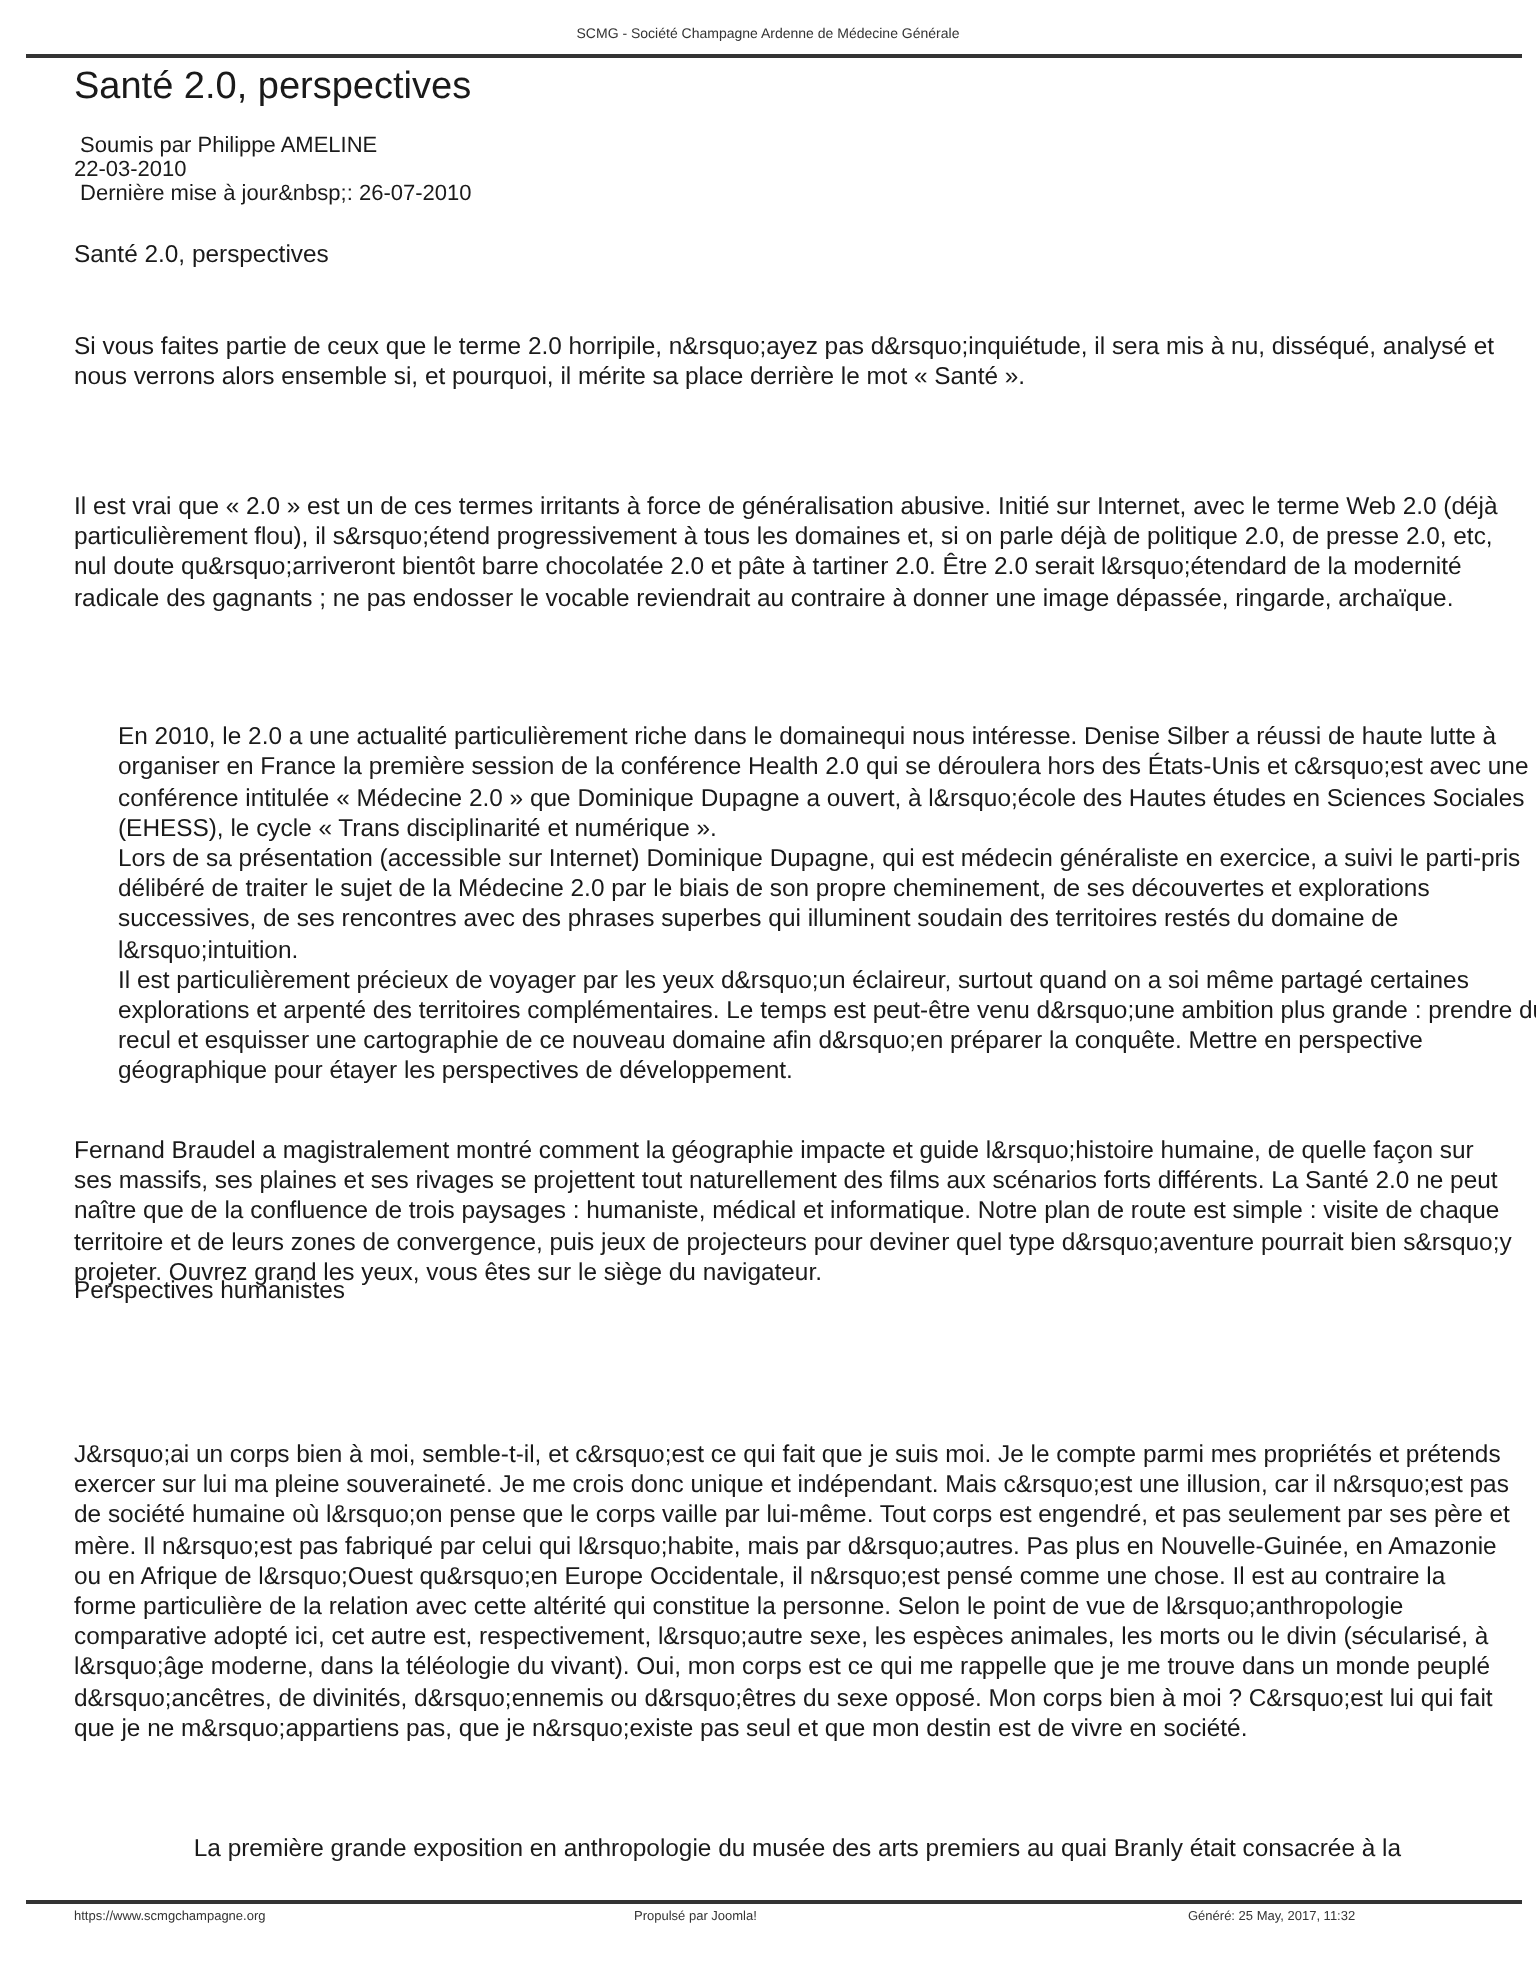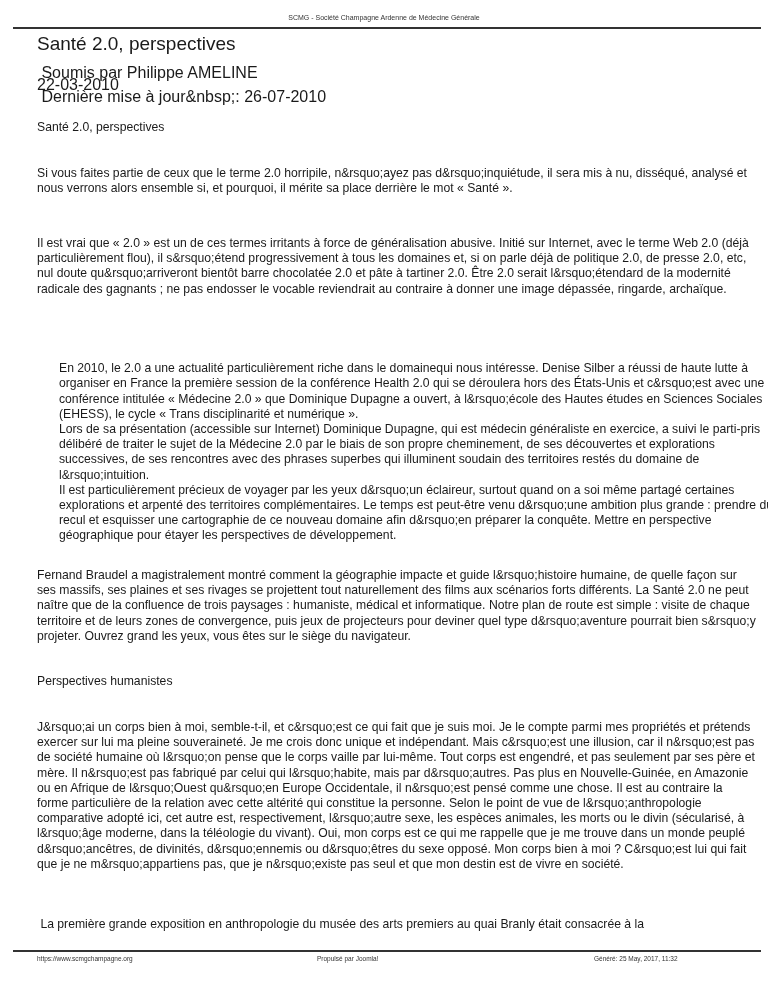--- a/index.html
+++ b/index.html
@@ -12,21 +12,21 @@
     font-size: 7px; color: #333;
   }
   .rule-top {
     position: absolute; top: 27px; left: 13px; width: 748px; height: 0;
     border-top: 2px solid #333;
   }
   .title {
     position: absolute; top: 33px; left: 37px;
     font-size: 19px; color: #1a1a1a; margin: 0; font-weight: normal;
   }
-  .meta { position: absolute; top: 67px; left: 37px; font-size: 16px; line-height: 12px; }
+  .meta { position: absolute; top: 67px; left: 37px; font-size: 11px; line-height: 12px; }
   .meta div { white-space: pre; }
   .content {
     position: absolute; left: 37px; width: 720px; font-size: 12.2px; line-height: 15.2px;
   }
   .p { margin: 0; }
   .footer-rule {
     position: absolute; top: 950px; left: 13px; width: 748px; border-top: 2px solid #333;
   }
   .footer {
     position: absolute; top: 955px; left: 0; width: 768px; font-size: 6.5px; color: #333;
@@ -46,38 +46,38 @@
   <div>22-03-2010</div>
   <div> Dernière mise à jour&amp;nbsp;: 26-07-2010</div>
 </div>
 
 <div class="content" style="top:120px">
   <p class="p">Santé 2.0, perspectives</p>
 </div>
 <div class="content" style="top:166px">
   <p class="p">Si vous faites partie de ceux que le terme 2.0 horripile, n&amp;rsquo;ayez pas d&amp;rsquo;inquiétude, il sera mis à nu, disséqué, analysé et nous verrons alors ensemble si, et pourquoi, il mérite sa place derrière le mot « Santé ».</p>
 </div>
-<div class="content" style="top:236px">
+<div class="content" style="top:246px">
   <p class="p">Il est vrai que « 2.0 » est un de ces termes irritants à force de généralisation abusive. Initié sur Internet, avec le terme Web 2.0 (déjà particulièrement flou), il s&amp;rsquo;étend progressivement à tous les domaines et, si on parle déjà de politique 2.0, de presse 2.0, etc, nul doute qu&amp;rsquo;arriveront bientôt barre chocolatée 2.0 et pâte à tartiner 2.0. Être 2.0 serait l&amp;rsquo;étendard de la modernité radicale des gagnants ; ne pas endosser le vocable reviendrait au contraire à donner une image dépassée, ringarde, archaïque.</p>
 </div>
 <div class="content" style="top:346px; white-space: pre-line; margin-left: 22px;">
   <p class="p">En 2010, le 2.0 a une actualité particulièrement riche dans le domainequi nous intéresse. Denise Silber a réussi de haute lutte à organiser en France la première session de la conférence Health 2.0 qui se déroulera hors des États-Unis et c&amp;rsquo;est avec une conférence intitulée « Médecine 2.0 » que Dominique Dupagne a ouvert, à l&amp;rsquo;école des Hautes études en Sciences Sociales (EHESS), le cycle « Trans disciplinarité et numérique ».
 Lors de sa présentation (accessible sur Internet) Dominique Dupagne, qui est médecin généraliste en exercice, a suivi le parti-pris délibéré de traiter le sujet de la Médecine 2.0 par le biais de son propre cheminement, de ses découvertes et explorations successives, de ses rencontres avec des phrases superbes qui illuminent soudain des territoires restés du domaine de l&amp;rsquo;intuition.
 Il est particulièrement précieux de voyager par les yeux d&amp;rsquo;un éclaireur, surtout quand on a soi même partagé certaines explorations et arpenté des territoires complémentaires. Le temps est peut-être venu d&amp;rsquo;une ambition plus grande : prendre du recul et esquisser une cartographie de ce nouveau domaine afin  d&amp;rsquo;en préparer la conquête. Mettre en perspective géographique pour étayer les perspectives de développement.</p>
 </div>
 <div class="content" style="top:568px">
   <p class="p">Fernand Braudel a magistralement montré comment la géographie impacte et guide l&amp;rsquo;histoire humaine, de quelle façon sur ses massifs, ses plaines et ses rivages se projettent tout naturellement des films aux scénarios forts différents. La Santé 2.0 ne peut naître que de la confluence de trois paysages : humaniste, médical et informatique. Notre plan de route est simple : visite de chaque territoire et de leurs zones de convergence, puis jeux de projecteurs pour deviner quel type d&amp;rsquo;aventure pourrait bien s&amp;rsquo;y projeter. Ouvrez grand les yeux, vous êtes sur le siège du navigateur.</p>
 </div>
-<div class="content" style="top:674px">
+<div class="content" style="top:638px">
   <p class="p">Perspectives humanistes</p>
 </div>
 <div class="content" style="top:720px">
   <p class="p">J&amp;rsquo;ai un corps bien à moi, semble-t-il, et c&amp;rsquo;est ce qui fait que je suis moi. Je le compte parmi mes propriétés et prétends exercer sur lui ma pleine souveraineté. Je me crois donc unique et indépendant. Mais c&amp;rsquo;est une illusion, car il n&amp;rsquo;est pas de société humaine où l&amp;rsquo;on pense que le corps vaille par lui-même. Tout corps est engendré, et pas seulement par ses père et mère. Il n&amp;rsquo;est pas fabriqué par celui qui l&amp;rsquo;habite, mais par d&amp;rsquo;autres. Pas plus en Nouvelle-Guinée, en Amazonie ou en Afrique de l&amp;rsquo;Ouest qu&amp;rsquo;en Europe Occidentale, il n&amp;rsquo;est pensé comme une chose. Il est au contraire la forme particulière de la relation avec cette altérité qui constitue la personne. Selon le point de vue de l&amp;rsquo;anthropologie comparative adopté ici, cet autre est, respectivement, l&amp;rsquo;autre sexe, les espèces animales, les morts ou le divin (sécularisé, à l&amp;rsquo;âge moderne, dans la téléologie du vivant). Oui, mon corps est ce qui me rappelle que je me trouve dans un monde peuplé d&amp;rsquo;ancêtres, de divinités, d&amp;rsquo;ennemis ou d&amp;rsquo;êtres du sexe opposé. Mon corps bien à moi ? C&amp;rsquo;est lui qui fait que je ne m&amp;rsquo;appartiens pas, que je n&amp;rsquo;existe pas seul et que mon destin est de vivre en société.</p>
 </div>
-<div class="content" style="top:887px; white-space: pre;">
+<div class="content" style="top:887px; white-space: pre; text-align: center;">
   <p class="p"> La première grande exposition en anthropologie du musée des arts premiers au quai Branly était consacrée à la</p>
 </div>
 
 <div class="footer-rule"></div>
 <div class="footer">
   <span style="left:37px">https://www.scmgchampagne.org</span>
   <span style="left:317px">Propulsé par Joomla!</span>
   <span style="left:594px">Généré: 25 May, 2017, 11:32</span>
 </div>
 

